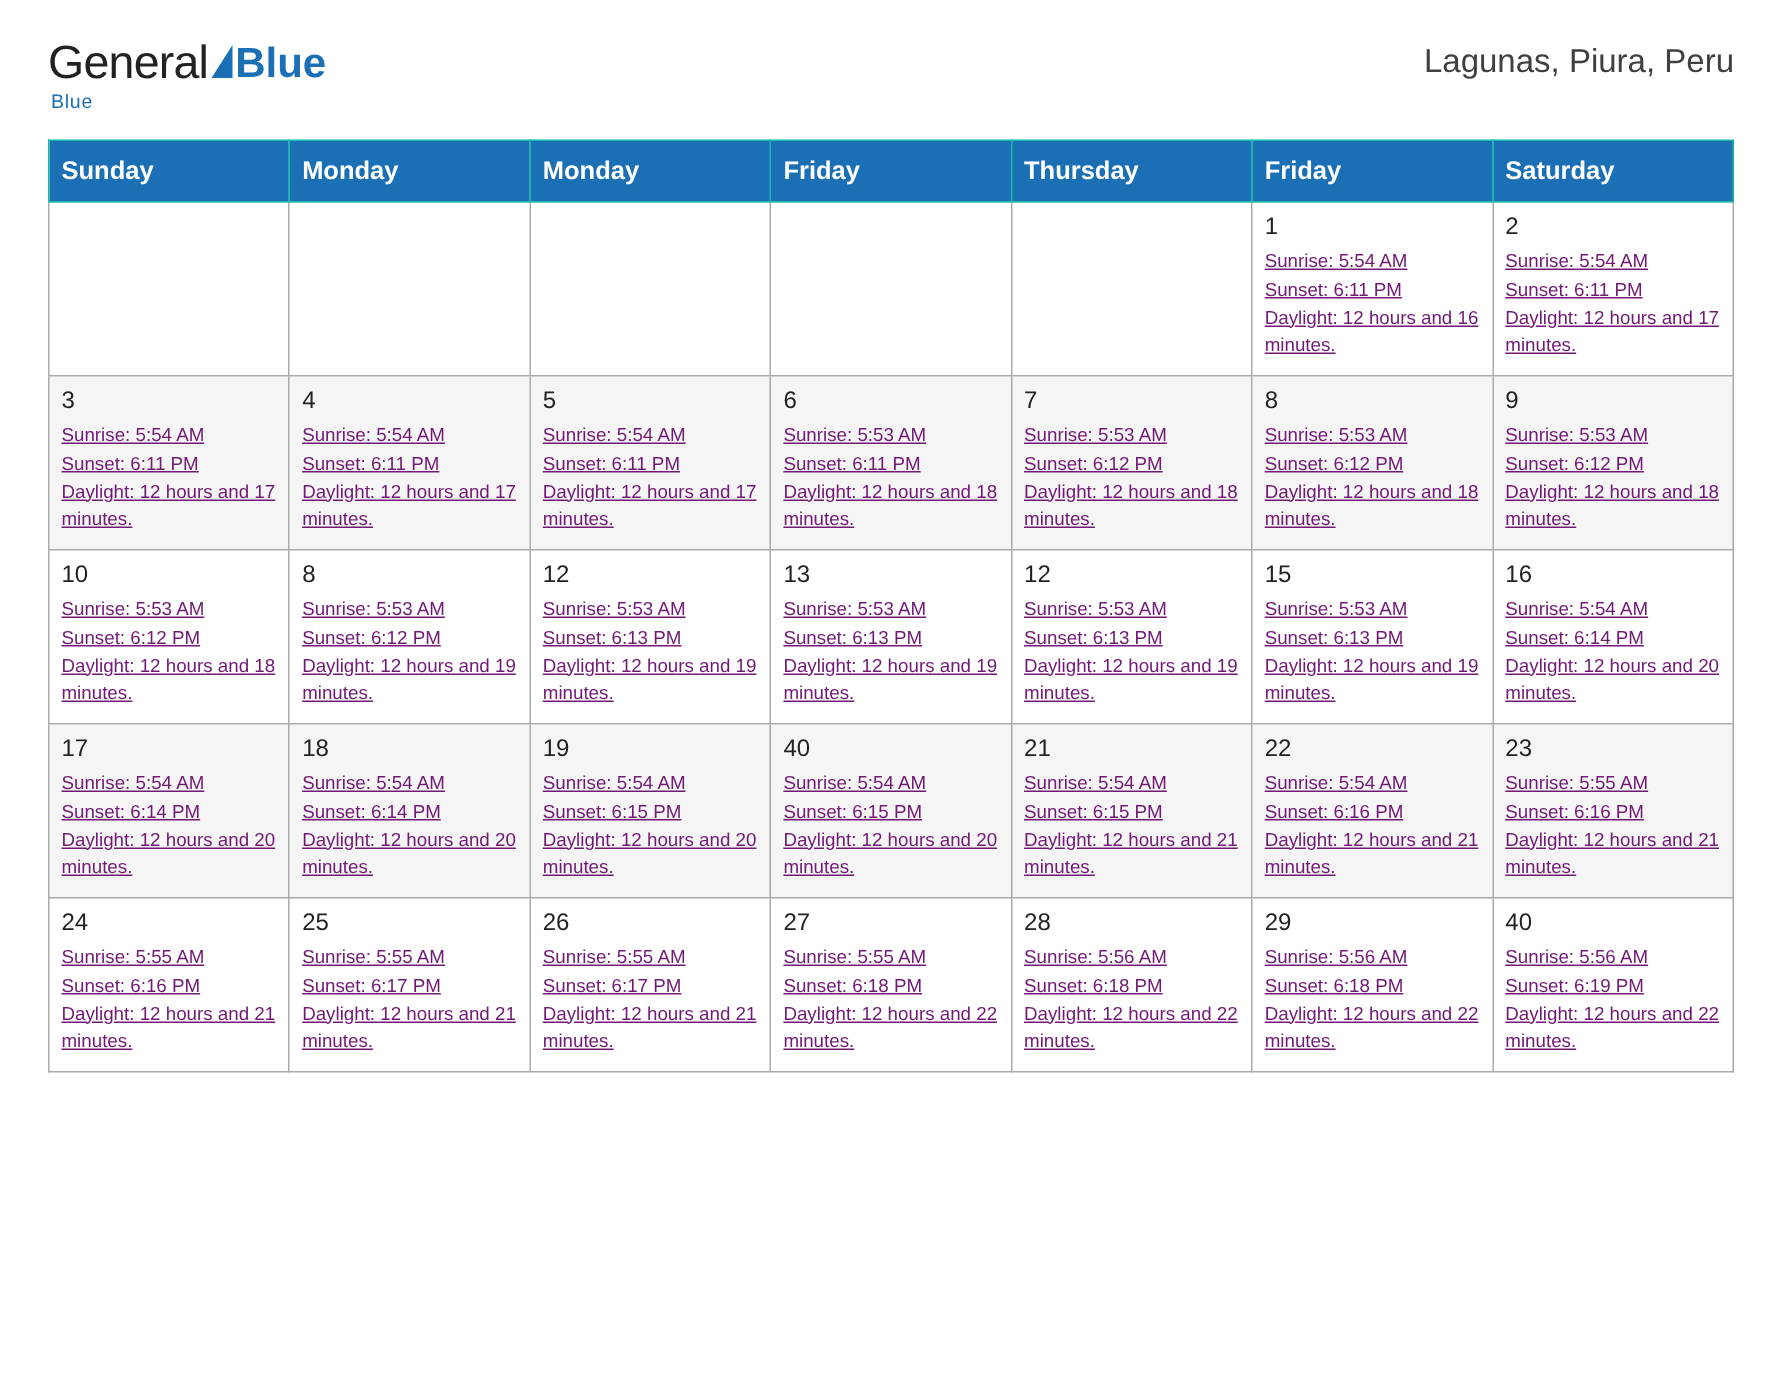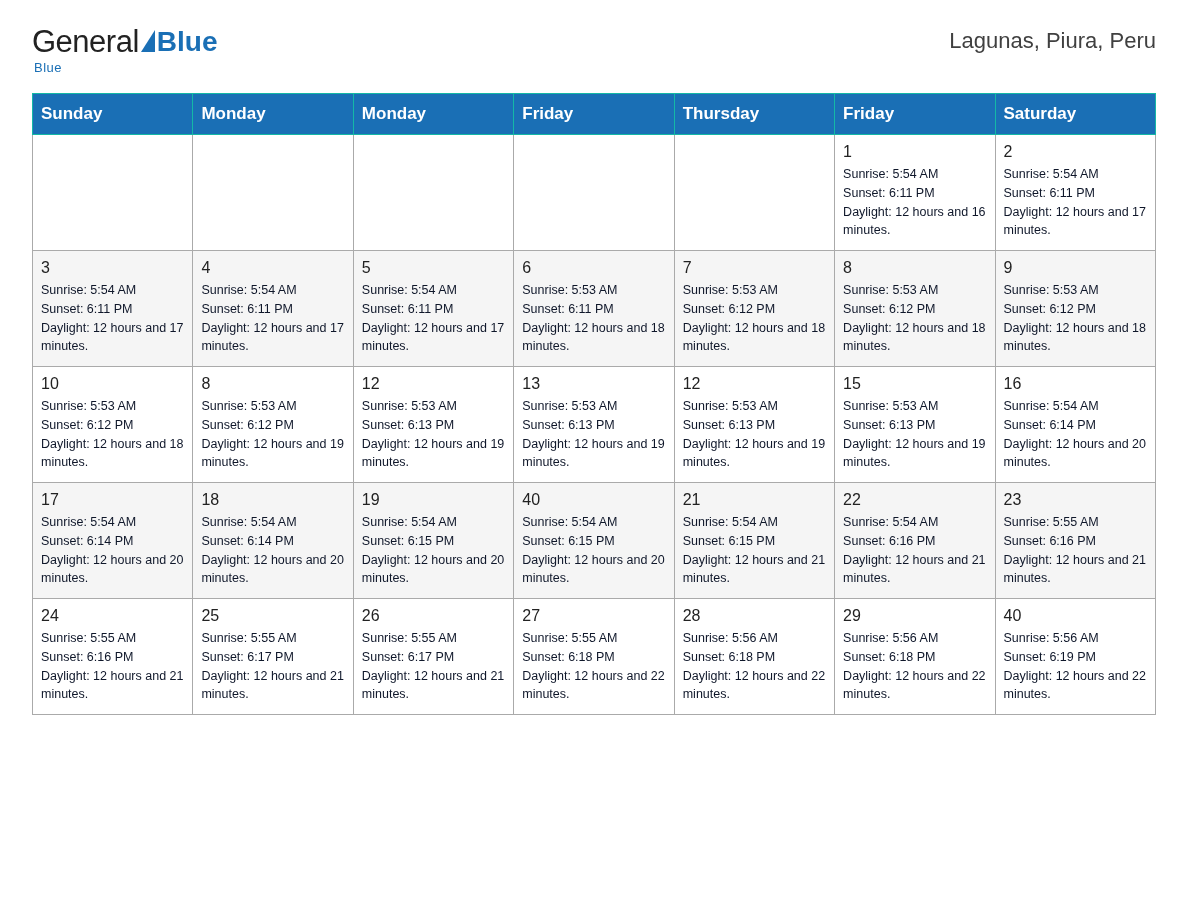--- a/index.html
+++ b/index.html
@@ -97,22 +97,23 @@
       background: #f5f5f5;
     }
     .day-number {
       font-size: 16px;
       font-weight: 500;
       margin-bottom: 4px;
       color: #222;
     }
     .day-info {
       font-size: 12.5px;
-      color: #0f172a;
+      color: #701a75;
       line-height: 1.5;
+      text-decoration: underline;
     }
     
     .row-odd td { background: #fff; }
     .row-even td { background: #f2f2f2; }
   </style>
 </head>
 <body>
 
 <div class="header">
   <div class="logo">

